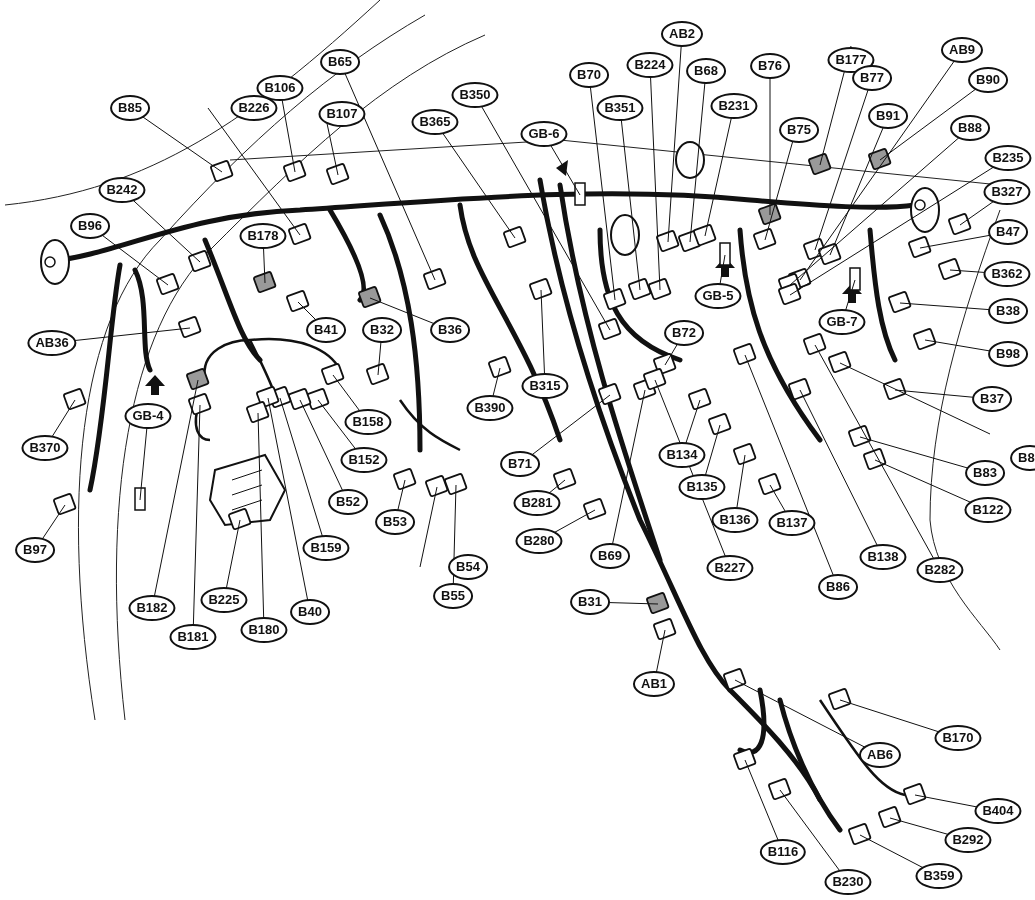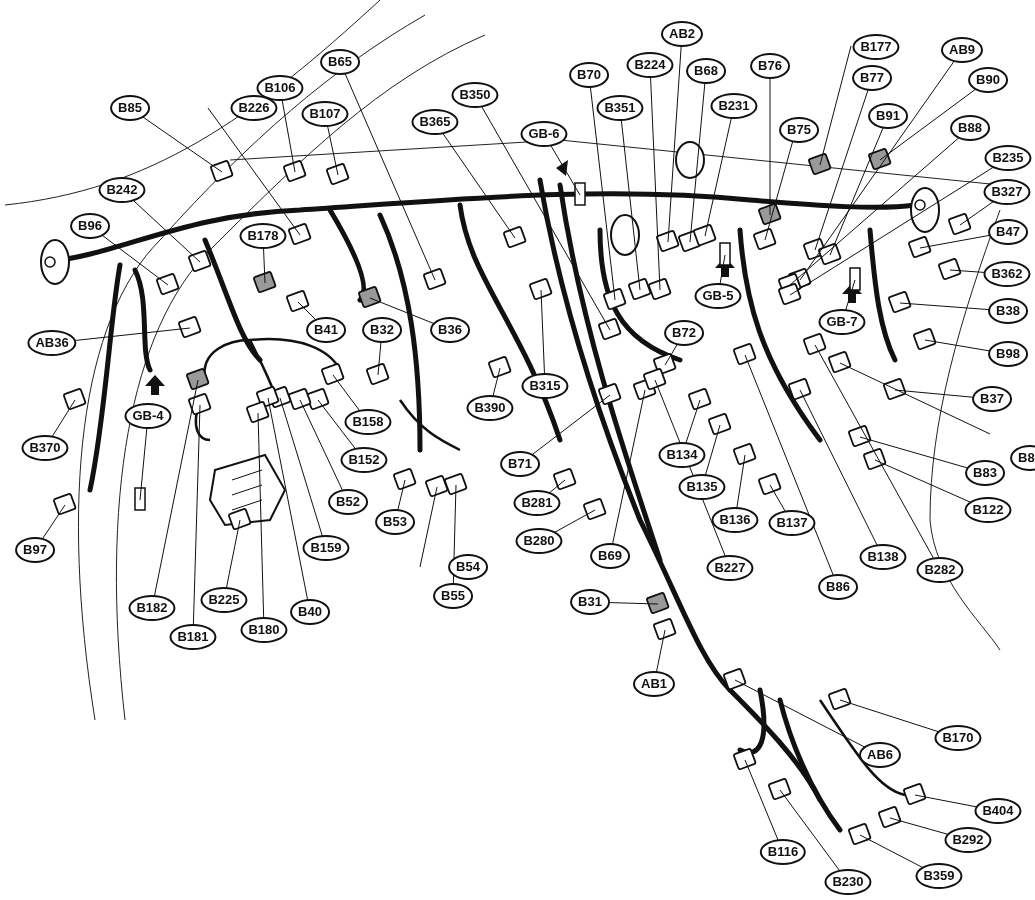--- a/index.html
+++ b/index.html
@@ -240,21 +240,21 @@
       <line x1="783" y1="852" x2="745" y2="760"></line>
       <line x1="848" y1="882" x2="780" y2="790"></line>
     </g>
 </svg>
 
 <div id="labels">
     <div class="lbl" style="left: 130px; top: 108px;">B85</div>
     <div class="lbl" style="left: 208px; top: 108px; margin-left: 46px;">B226</div>
     <div class="lbl" style="left: 280px; top: 88px;">B106</div>
     <div class="lbl" style="left: 340px; top: 62px;">B65</div>
-    <div class="lbl" style="left: 325px; top: 114px;">B107</div>
+    <div class="lbl" style="left: 342px; top: 114px;">B107</div>
     <div class="lbl" style="left: 475px; top: 95px;">B350</div>
     <div class="lbl" style="left: 435px; top: 122px;">B365</div>
     <div class="lbl" style="left: 122px; top: 190px;">B242</div>
     <div class="lbl" style="left: 90px; top: 226px;">B96</div>
     <div class="lbl" style="left: 263px; top: 236px;">B178</div>
     <div class="lbl" style="left: 326px; top: 330px;">B41</div>
     <div class="lbl" style="left: 382px; top: 330px;">B32</div>
     <div class="lbl" style="left: 450px; top: 330px;">B36</div>
     <div class="lbl" style="left: 52px; top: 343px;">AB36</div>
     <div class="lbl" style="left: 148px; top: 416px;">GB-4</div>
@@ -276,21 +276,21 @@
     <div class="lbl" style="left: 545px; top: 386px;">B315</div>
     <div class="lbl" style="left: 544px; top: 134px;">GB-6</div>
     <div class="lbl" style="left: 589px; top: 75px;">B70</div>
     <div class="lbl" style="left: 650px; top: 65px;">B224</div>
     <div class="lbl" style="left: 682px; top: 34px;">AB2</div>
     <div class="lbl" style="left: 706px; top: 71px;">B68</div>
     <div class="lbl" style="left: 620px; top: 108px;">B351</div>
     <div class="lbl" style="left: 734px; top: 106px;">B231</div>
     <div class="lbl" style="left: 770px; top: 66px;">B76</div>
     <div class="lbl" style="left: 799px; top: 130px;">B75</div>
-    <div class="lbl" style="left: 851px; top: 47px; margin-left: 25px;">B177</div>
+    <div class="lbl" style="left: 851px; top: 60px;">B177</div>
     <div class="lbl" style="left: 872px; top: 78px;">B77</div>
     <div class="lbl" style="left: 888px; top: 116px;">B91</div>
     <div class="lbl" style="left: 962px; top: 50px;">AB9</div>
     <div class="lbl" style="left: 988px; top: 80px;">B90</div>
     <div class="lbl" style="left: 970px; top: 128px;">B88</div>
     <div class="lbl" style="left: 1008px; top: 158px;">B235</div>
     <div class="lbl" style="left: 1007px; top: 192px;">B327</div>
     <div class="lbl" style="left: 1008px; top: 232px;">B47</div>
     <div class="lbl" style="left: 1007px; top: 274px;">B362</div>
     <div class="lbl" style="left: 1008px; top: 311px;">B38</div>

